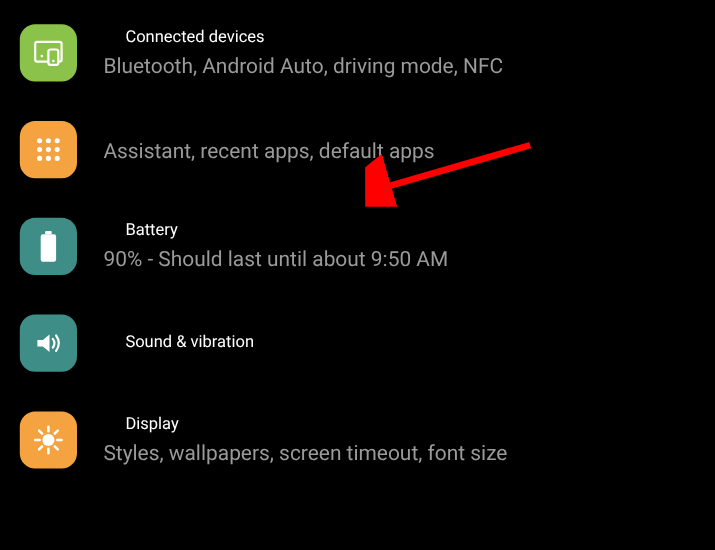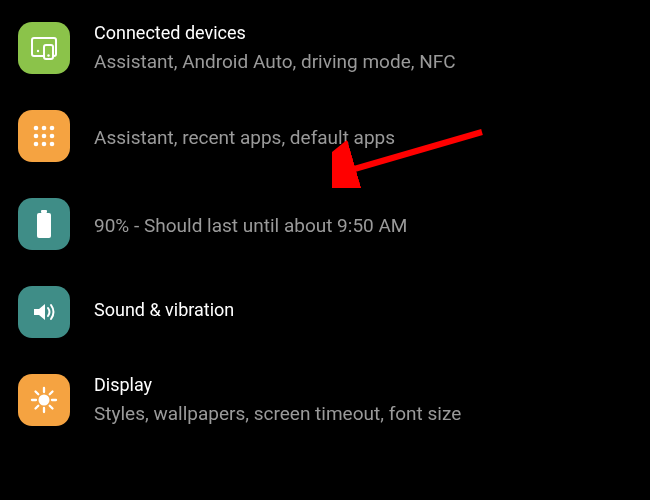--- a/index.html
+++ b/index.html
@@ -29,23 +29,24 @@
       flex-shrink: 0;
     }
     .text {
       padding-left: 24px;
       display: flex;
       flex-direction: column;
       justify-content: center;
     }
     .title {
       color: #fff;
-      font-size: 18px;
+      font-size: 15px;
       font-weight: 400;
       line-height: 1.25;
+      margin-left: 20px;
     }
     .subtitle {
       color: #9a9a9a;
       font-size: 19px;
       font-weight: 400;
       line-height: 1.35;
       margin-top: 4px;
     }
     .arrow {
       position: absolute;
@@ -64,21 +65,21 @@
     <div class="icon" style="background:#8bc34a">
       <svg width="30" height="30" viewBox="0 0 30 30">
         <rect x="3" y="5" width="24" height="18" rx="2" fill="none" stroke="#fff" stroke-width="2"></rect>
         <rect x="15" y="12" width="9" height="14" rx="2" fill="#8bc34a" stroke="#fff" stroke-width="2"></rect>
         <circle cx="19.5" cy="22.5" r="1.2" fill="#fff"></circle>
         <circle cx="9" cy="18" r="1.2" fill="#fff"></circle>
       </svg>
     </div>
     <div class="text">
       <div class="title">Connected devices</div>
-      <div class="subtitle">Assistant, Android Auto, driving mode, NFC</div>
+      <div class="subtitle">Bluetooth, Android Auto, driving mode, NFC</div>
     </div>
   </div>
 
   <div class="item">
     <div class="icon" style="background:#f5a341">
       <svg width="26" height="26" viewBox="0 0 26 26">
         <circle cx="5" cy="5" r="2.3" fill="#fff"></circle>
           <circle cx="13" cy="5" r="2.3" fill="#fff"></circle>
           <circle cx="21" cy="5" r="2.3" fill="#fff"></circle>
         <circle cx="5" cy="13" r="2.3" fill="#fff"></circle>
@@ -95,20 +96,21 @@
   </div>
 
   <div class="item">
     <div class="icon" style="background:#3f8d87">
       <svg width="18" height="30" viewBox="0 0 18 30">
         <rect x="6" y="1" width="6" height="3" rx="1" fill="#fff"></rect>
         <rect x="2" y="4" width="14" height="25" rx="2" fill="#fff"></rect>
       </svg>
     </div>
     <div class="text">
+      <div class="title">Battery</div>
       <div class="subtitle">90% - Should last until about 9:50 AM</div>
     </div>
   </div>
 
   <div class="item">
     <div class="icon" style="background:#3f8d87">
       <svg width="28" height="28" viewBox="0 0 28 28">
         <path d="M4 11 L9 11 L15 6 L15 22 L9 17 L4 17 Z" fill="#fff"></path>
         <path d="M18 10 Q21 14 18 18" fill="none" stroke="#fff" stroke-width="2" stroke-linecap="round"></path>
         <path d="M21 7 Q26 14 21 21" fill="none" stroke="#fff" stroke-width="2" stroke-linecap="round"></path>

